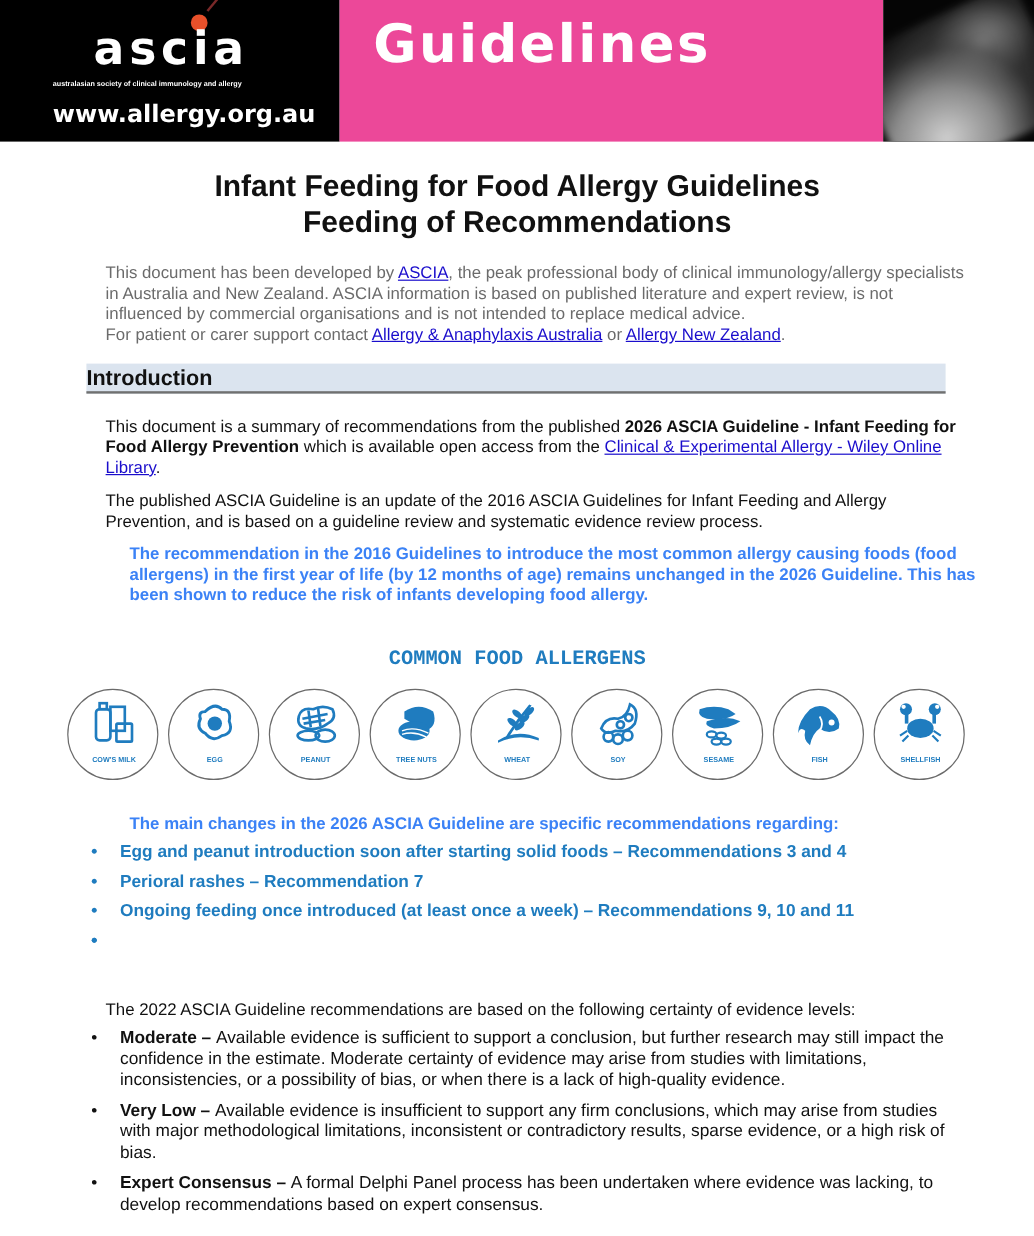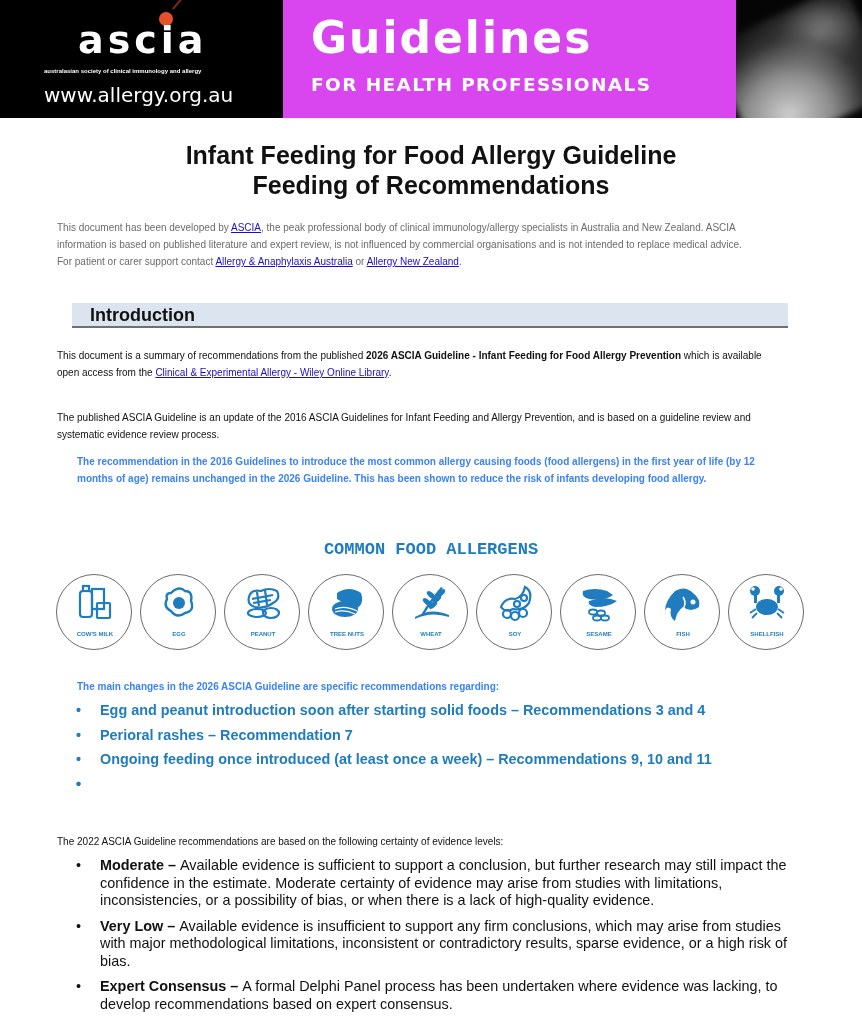--- a/index.html
+++ b/index.html
@@ -2,43 +2,43 @@
 <html><head>
   <meta charset="utf-8">
   <style>
     * { box-sizing: border-box; margin: 0; padding: 0; }
     html, body { width: 862px; height: 1030px; background: #ffffff; overflow: hidden; }
     body { font-family: "Liberation Sans", sans-serif; color: #111; position: relative; }
 
     
     .banner { position: absolute; left: 0; top: 0; width: 862px; height: 118px; display: flex; }
     .banner-left { width: 283px; height: 118px; background: #000; position: relative; }
-    .banner-mid { width: 453px; height: 118px; background: #d946ef; position: relative; }
+    .banner-mid { width: 453px; height: 118px; background: #ec4899; position: relative; }
     .banner-right { width: 126px; height: 118px; background: #050505; position: relative; overflow: hidden; }
     .logo-word { position: absolute; left: 78px; top: 18px; color: #fff; font-family: "DejaVu Sans", sans-serif; font-weight: bold; font-size: 38px; letter-spacing: 4px; }
     .logo-dot { position: absolute; left: 159px; top: 12px; width: 14px; height: 14px; border-radius: 50%; background: #e8502a; }
     .logo-trail { position: absolute; left: 170px; top: 2px; width: 16px; height: 2px; background: #c44; transform: rotate(-50deg); opacity: .6; }
     .logo-tag { position: absolute; left: 44px; top: 68px; color: #fff; font-size: 6px; font-weight: bold; white-space: nowrap; }
-    .logo-url { position: absolute; left: 44px; top: 83px; color: #fff; font-family: "DejaVu Sans", sans-serif; font-weight: normal; font-size: 20px; white-space: nowrap; }
+    .logo-url { position: absolute; left: 44px; top: 83px; color: #fff; font-family: "DejaVu Sans", sans-serif; font-weight: bold; font-size: 20px; white-space: nowrap; }
     .banner-title { position: absolute; left: 28px; top: 12px; color: #fff; font-family: "DejaVu Sans", sans-serif; font-weight: bold; font-size: 44px; letter-spacing: 2px; }
     .banner-sub { position: absolute; left: 28px; top: 74px; color: #fff; font-family: "DejaVu Sans", sans-serif; font-weight: bold; font-size: 18.5px; letter-spacing: 1.4px; white-space: nowrap; }
     .blur-img { position: absolute; left: -10px; top: 10px; width: 150px; height: 120px;
       background: radial-gradient(ellipse at 30% 80%, #cfcfcf 0%, #8a8a8a 30%, rgba(60,60,60,0.6) 55%, rgba(0,0,0,0) 75%),
                   radial-gradient(ellipse at 70% 30%, #9a9a9a 0%, rgba(70,70,70,0.5) 30%, rgba(0,0,0,0) 60%);
       filter: blur(3px); transform: rotate(-25deg); }
 
     
     .doc-title { position: absolute; left: 0; top: 140px; width: 862px; text-align: center; font-weight: bold; font-size: 25px; line-height: 30px; color: #111; }
 
-    .p { position: absolute; left: 57px; width: 716px; font-size: 10px; line-height: 17px; }
+    .p { position: absolute; left: 88px; width: 716px; font-size: 14px; line-height: 17px; }
     .grey { color: #6b6b6b; }
     a.lnk { color: #1a0dcc; text-decoration: underline; }
     .blue { color: #3b82f6; font-weight: bold; margin-left: 20px; }
 
-    .section-head { position: absolute; left: 72px; top: 303px; width: 716px; height: 25px; background: #dbe4ef; border-bottom: 2px solid #707070; font-weight: bold; font-size: 18px; line-height: 24px; padding-left: 18px; }
+    .section-head { position: absolute; left: 72px; top: 303px; width: 716px; height: 25px; background: #dbe4ef; border-bottom: 2px solid #707070; font-weight: bold; font-size: 18px; line-height: 24px; padding-left: 0; }
 
     .allergen-title { position: absolute; left: 0; top: 540px; width: 862px; text-align: center; color: #1f7cbf; font-weight: bold; font-size: 17px; font-family: Liberation Mono, monospace; }
     .allergens { position: absolute; left: 56px; top: 574px; width: 760px; height: 80px; }
     .allergen { position: absolute; top: 0; width: 76px; height: 76px; border-radius: 50%; border: 1.5px solid #6a6a6a; background: #fff; }
     .allergen svg { position: absolute; left: 18px; top: 8px; width: 40px; height: 40px; }
     .allergen-label { position: absolute; left: 0; top: 56px; width: 76px; text-align: center; font-size: 6px; font-weight: bold; color: #1f7cbf; }
 
     ul.bl { list-style: none; position: absolute; left: 74px; width: 716px; }
     ul.bl li { position: relative; padding-left: 26px; }
     ul.bl li .bullet { position: absolute; left: 2px; top: 0; }
@@ -51,29 +51,28 @@
 <div class="banner">
   <div class="banner-left">
     <div class="logo-trail"></div>
     <div class="logo-dot"></div>
     <div class="logo-word">ascia</div>
     <div class="logo-tag">australasian society of clinical immunology and allergy</div>
     <div class="logo-url">www.allergy.org.au</div>
   </div>
   <div class="banner-mid">
     <div class="banner-title">Guidelines</div>
-    <div class="banner-sub">FOR HEALTH PROFESSIONALS</div>
   </div>
   <div class="banner-right">
     <div class="blur-img"></div>
   </div>
 </div>
 
 <div class="doc-title">
-  <div>Infant Feeding for Food Allergy Guideline</div>
+  <div>Infant Feeding for Food Allergy Guidelines</div>
   <div>Feeding of Recommendations</div>
 </div>
 
 <div class="p grey" style="top:219px;">
   <span>This document has been developed by </span><a class="lnk">ASCIA</a><span>, the peak professional body of clinical immunology/allergy specialists in Australia and New Zealand. ASCIA information is based on published literature and expert review, is not influenced by commercial organisations and is not intended to replace medical advice.</span><br>
   <span>For patient or carer support contact </span><a class="lnk">Allergy &amp; Anaphylaxis Australia</a><span> or </span><a class="lnk">Allergy New Zealand</a><span>.</span>
 </div>
 
 <div class="section-head">Introduction</div>
 

